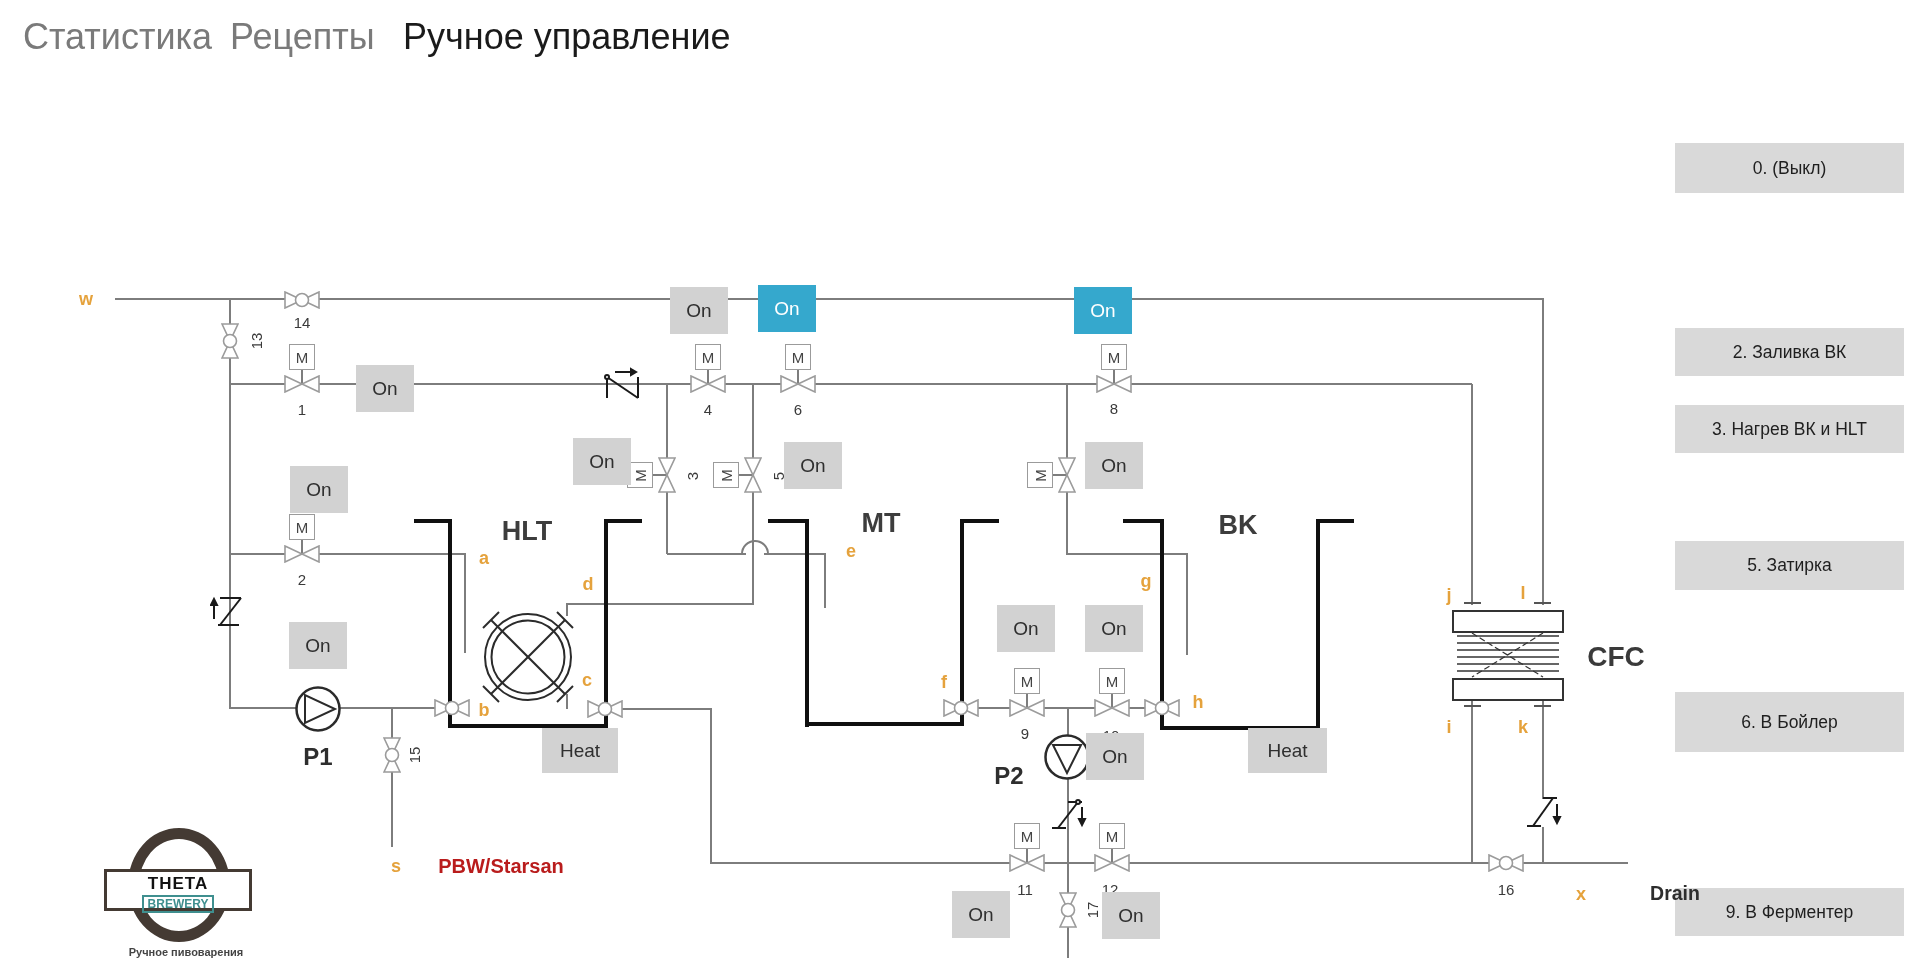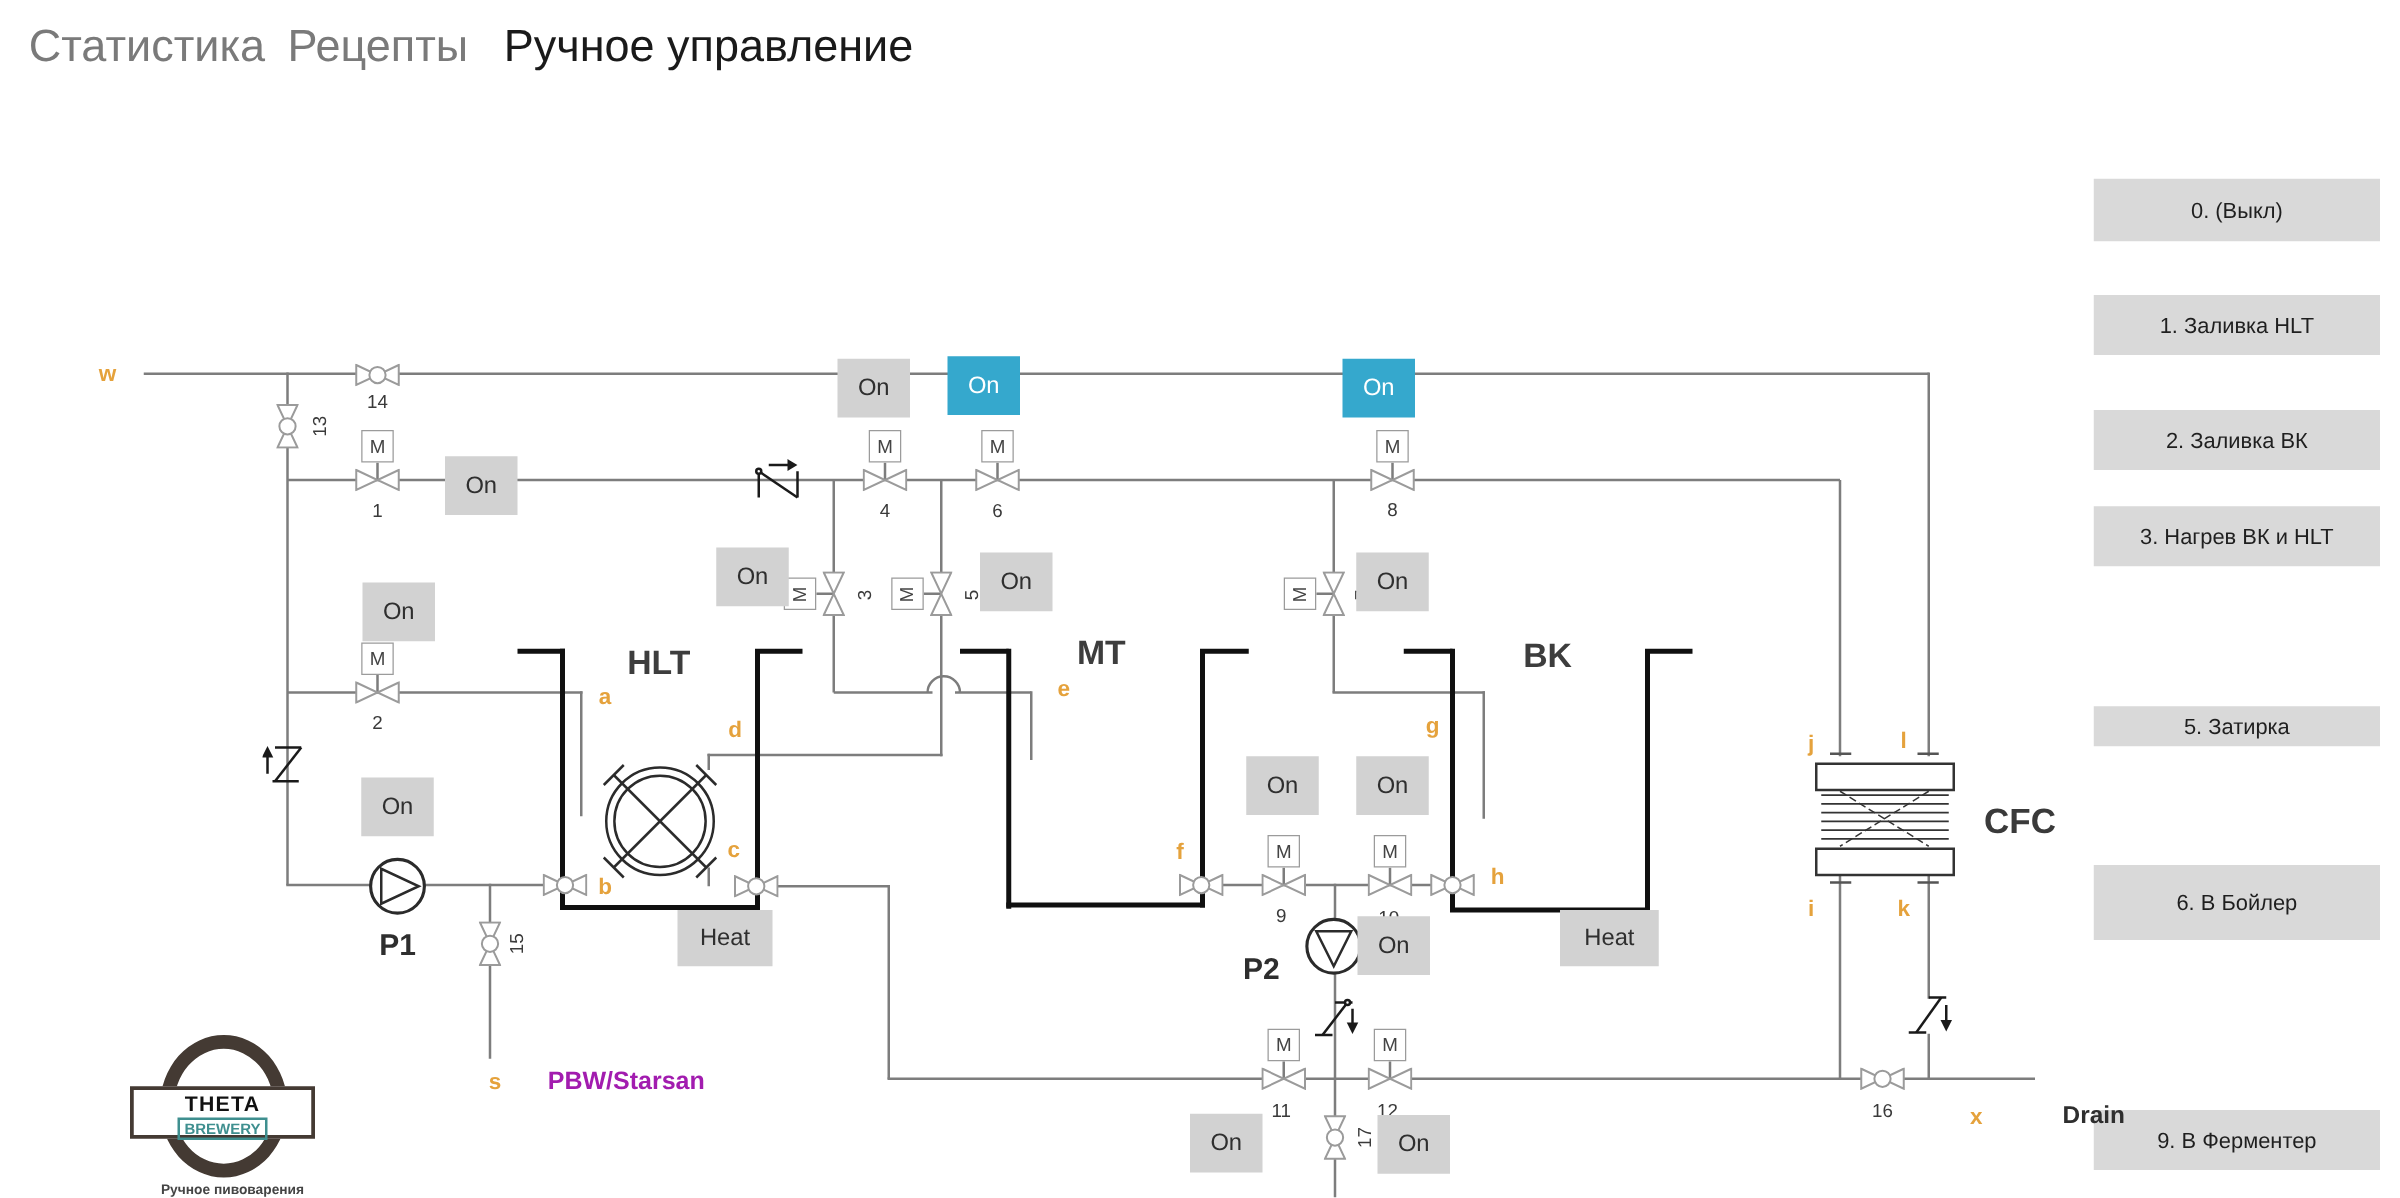--- a/index.html
+++ b/index.html
@@ -49,24 +49,23 @@
 </head>
 <body>
 
 <div id="canvas">
 
   <div class="tab" style="left:23px">Статистика</div>
   <div class="tab" style="left:230px">Рецепты</div>
   <div class="tab active" style="left:403px">Ручное управление</div>
 
   <div class="cyclebtn" style="top:143px;height:50px">0. (Выкл)</div>
-  <div class="cyclebtn" style="top:236px;height:48px">1. Заливка HLT</div>
   <div class="cyclebtn" style="top:328px;height:48px">2. Заливка ВК</div>
   <div class="cyclebtn" style="top:405px;height:48px">3. Нагрев ВК и HLT</div>
-  <div class="cyclebtn" style="top:565px;height:32px">5. Затирка</div>
+  <div class="cyclebtn" style="top:541px;height:49px">5. Затирка</div>
   <div class="cyclebtn" style="top:692px;height:60px">6. В Бойлер</div>
   <div class="cyclebtn" style="top:888px;height:48px">9. В Ферментер</div>
 
   <div id="diagram">
       <div class="pipe" style="left: 115px; top: 298px; width: 1428px; height: 2px;"></div>
       <div class="pipe" style="left: 230px; top: 383px; width: 1242px; height: 2px;"></div>
       <div class="pipe" style="left: 230px; top: 553px; width: 236px; height: 2px;"></div>
       <div class="pipe" style="left: 667px; top: 553px; width: 79px; height: 2px;"></div>
       <div class="pipe" style="left: 764px; top: 553px; width: 61px; height: 2px;"></div>
       <div class="pipe" style="left: 566px; top: 603px; width: 188px; height: 2px;"></div>
@@ -389,21 +388,21 @@
       <div class="portlbl" style="left: 851px; top: 551px;">e</div>
       <div class="portlbl" style="left: 944px; top: 682px;">f</div>
       <div class="portlbl" style="left: 1146px; top: 581px;">g</div>
       <div class="portlbl" style="left: 1198px; top: 702px;">h</div>
       <div class="portlbl" style="left: 1449px; top: 727px;">i</div>
       <div class="portlbl" style="left: 1449px; top: 595px;">j</div>
       <div class="portlbl" style="left: 1523px; top: 727px;">k</div>
       <div class="portlbl" style="left: 1523px; top: 593px;">l</div>
       <div class="portlbl" style="left: 396px; top: 866px;">s</div>
       <div class="portlbl" style="left: 1581px; top: 894px;">x</div>
-      <div class="biglbl" style="left: 501px; top: 866px; font-size: 20px; color: #a21caf;">PBW/Starsan</div>
+      <div class="biglbl" style="left: 501px; top: 866px; font-size: 20px; color: #b91c1c;">PBW/Starsan</div>
       <div class="biglbl" style="left: 1631px; top: 893px; font-size: 19.5px; color: rgb(46, 46, 46); margin-left: 44px;">Drain</div>
       <div class="onbtn" style="left: 356px; top: 365px;">On</div>
       <div class="onbtn" style="left: 290px; top: 466px;">On</div>
       <div class="onbtn" style="left: 289px; top: 622px;">On</div>
       <div class="onbtn" style="left: 573px; top: 438px;">On</div>
       <div class="onbtn" style="left: 670px; top: 287px;">On</div>
       <div class="onbtn" style="left: 784px; top: 442px;">On</div>
       <div class="onbtn active" style="left: 758px; top: 285px;">On</div>
       <div class="onbtn" style="left: 1085px; top: 442px;">On</div>
       <div class="onbtn active" style="left: 1074px; top: 287px;">On</div>

